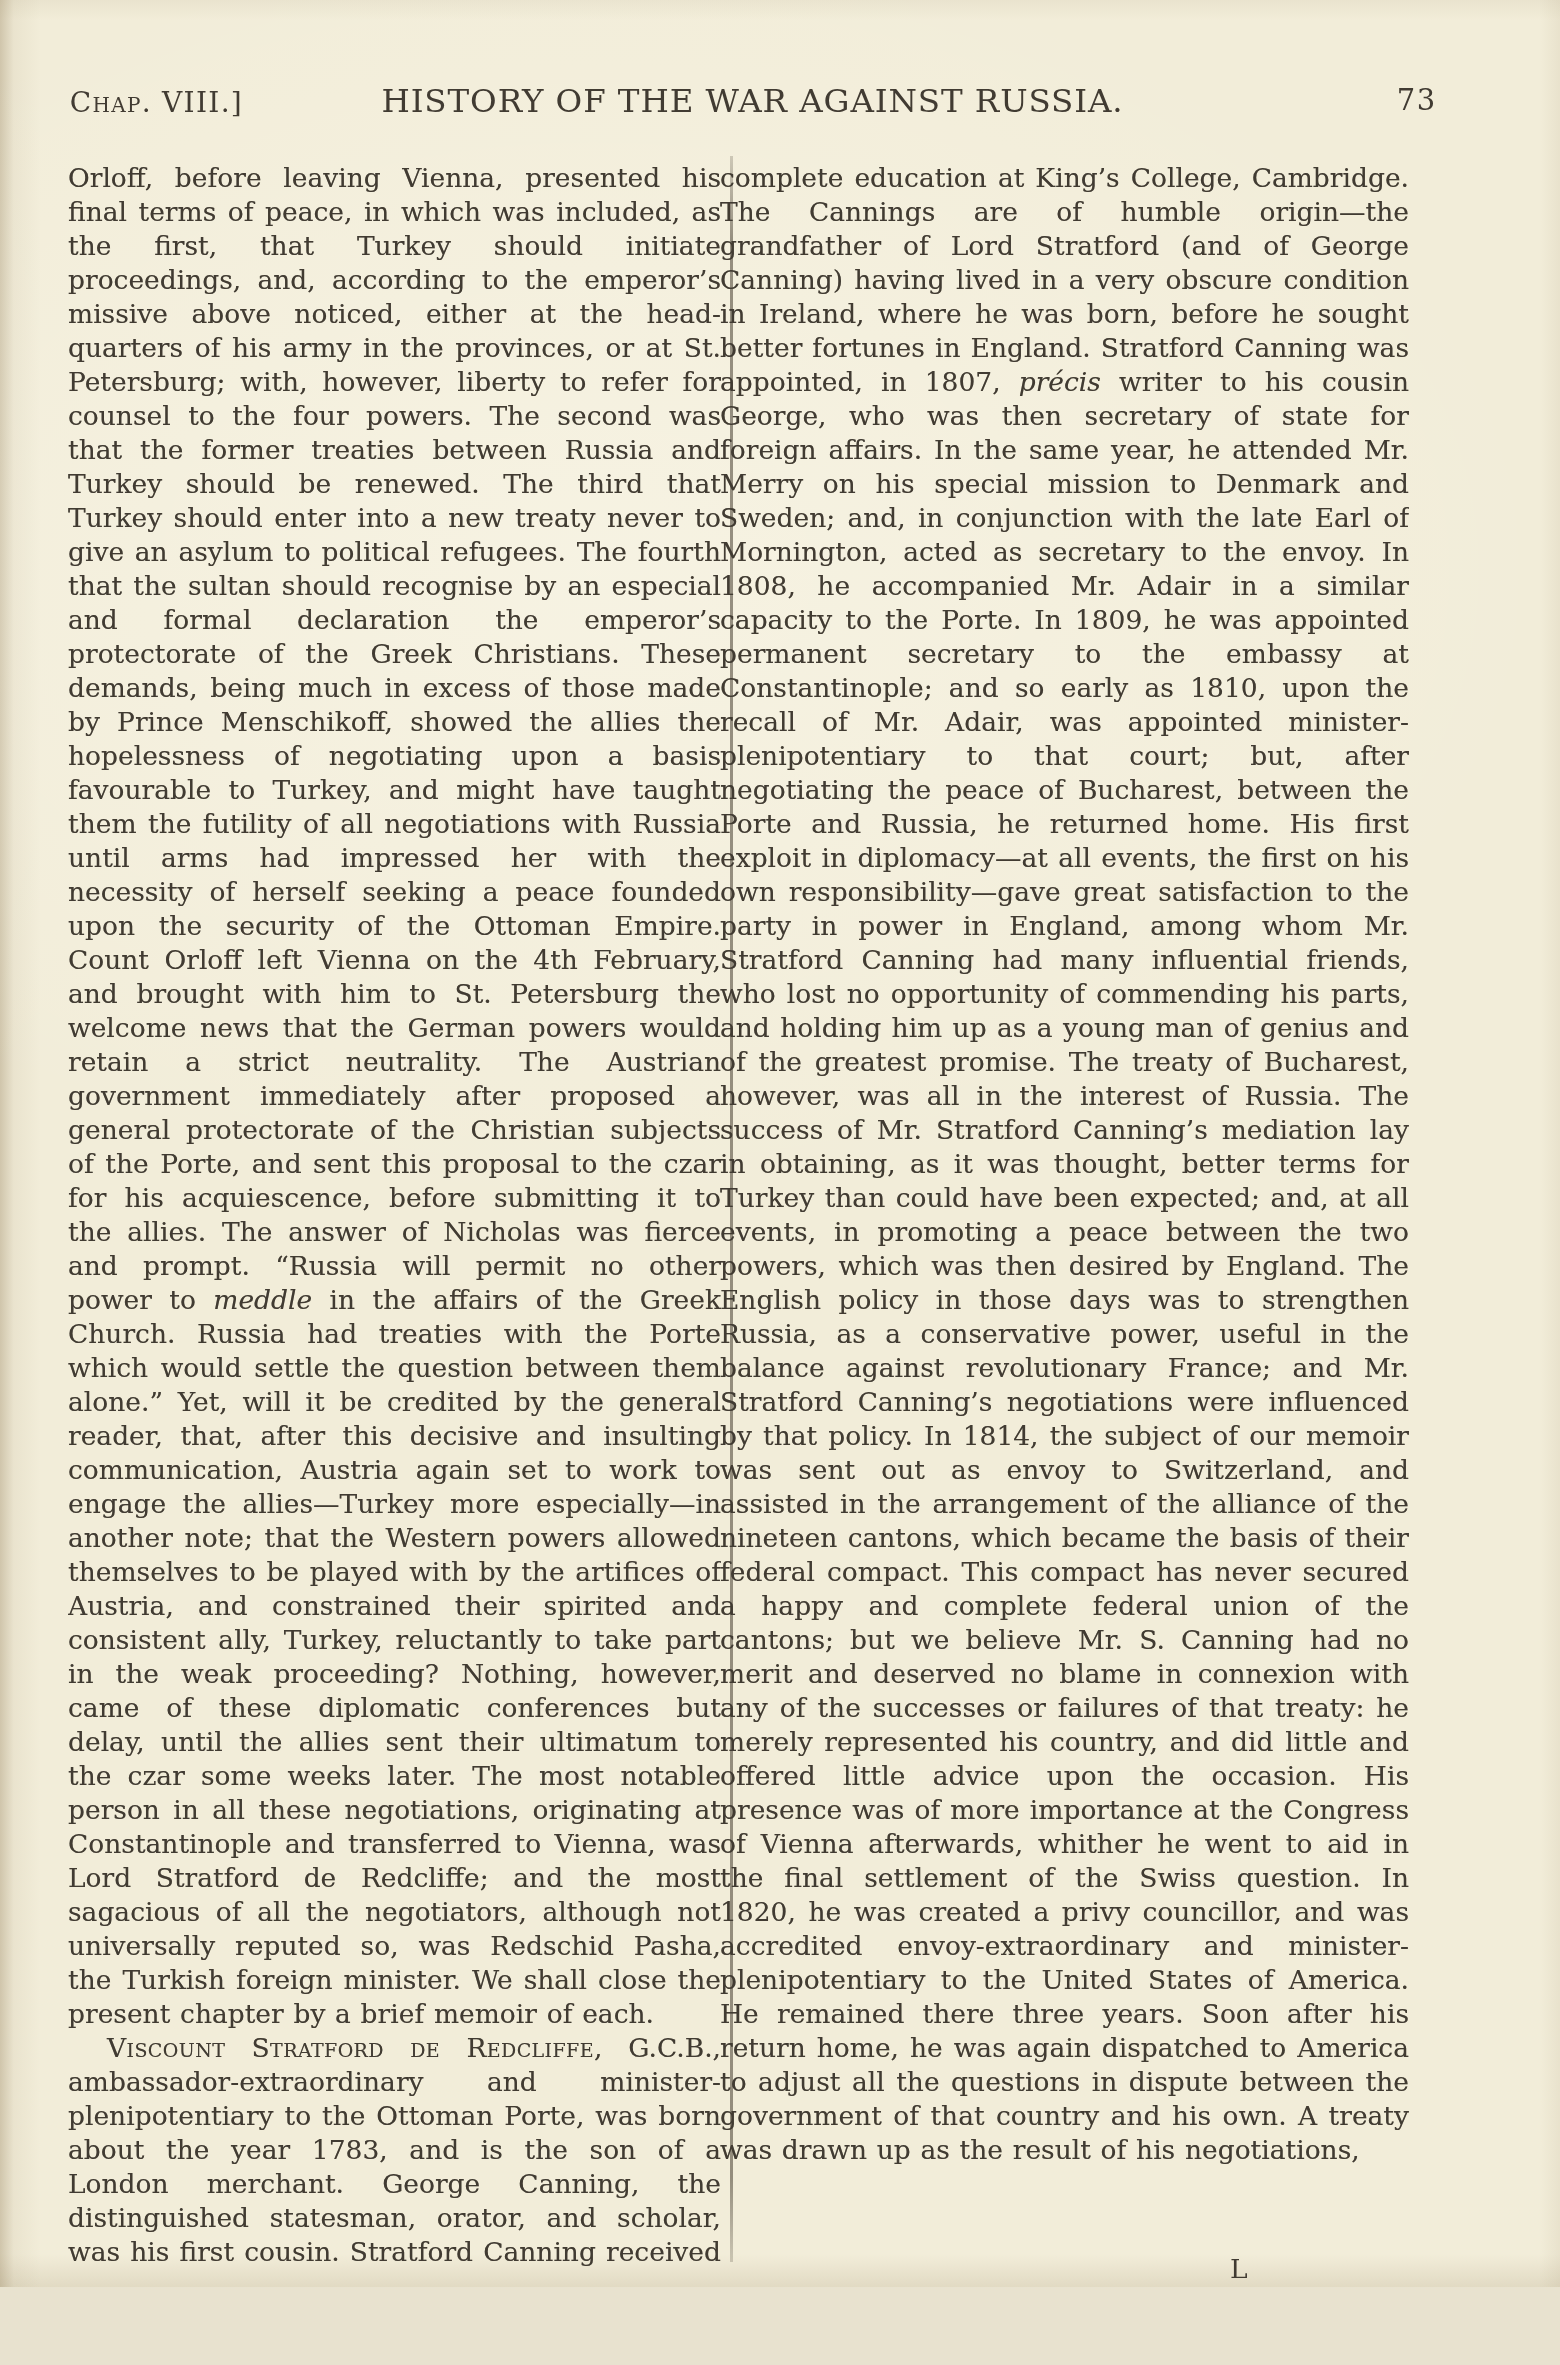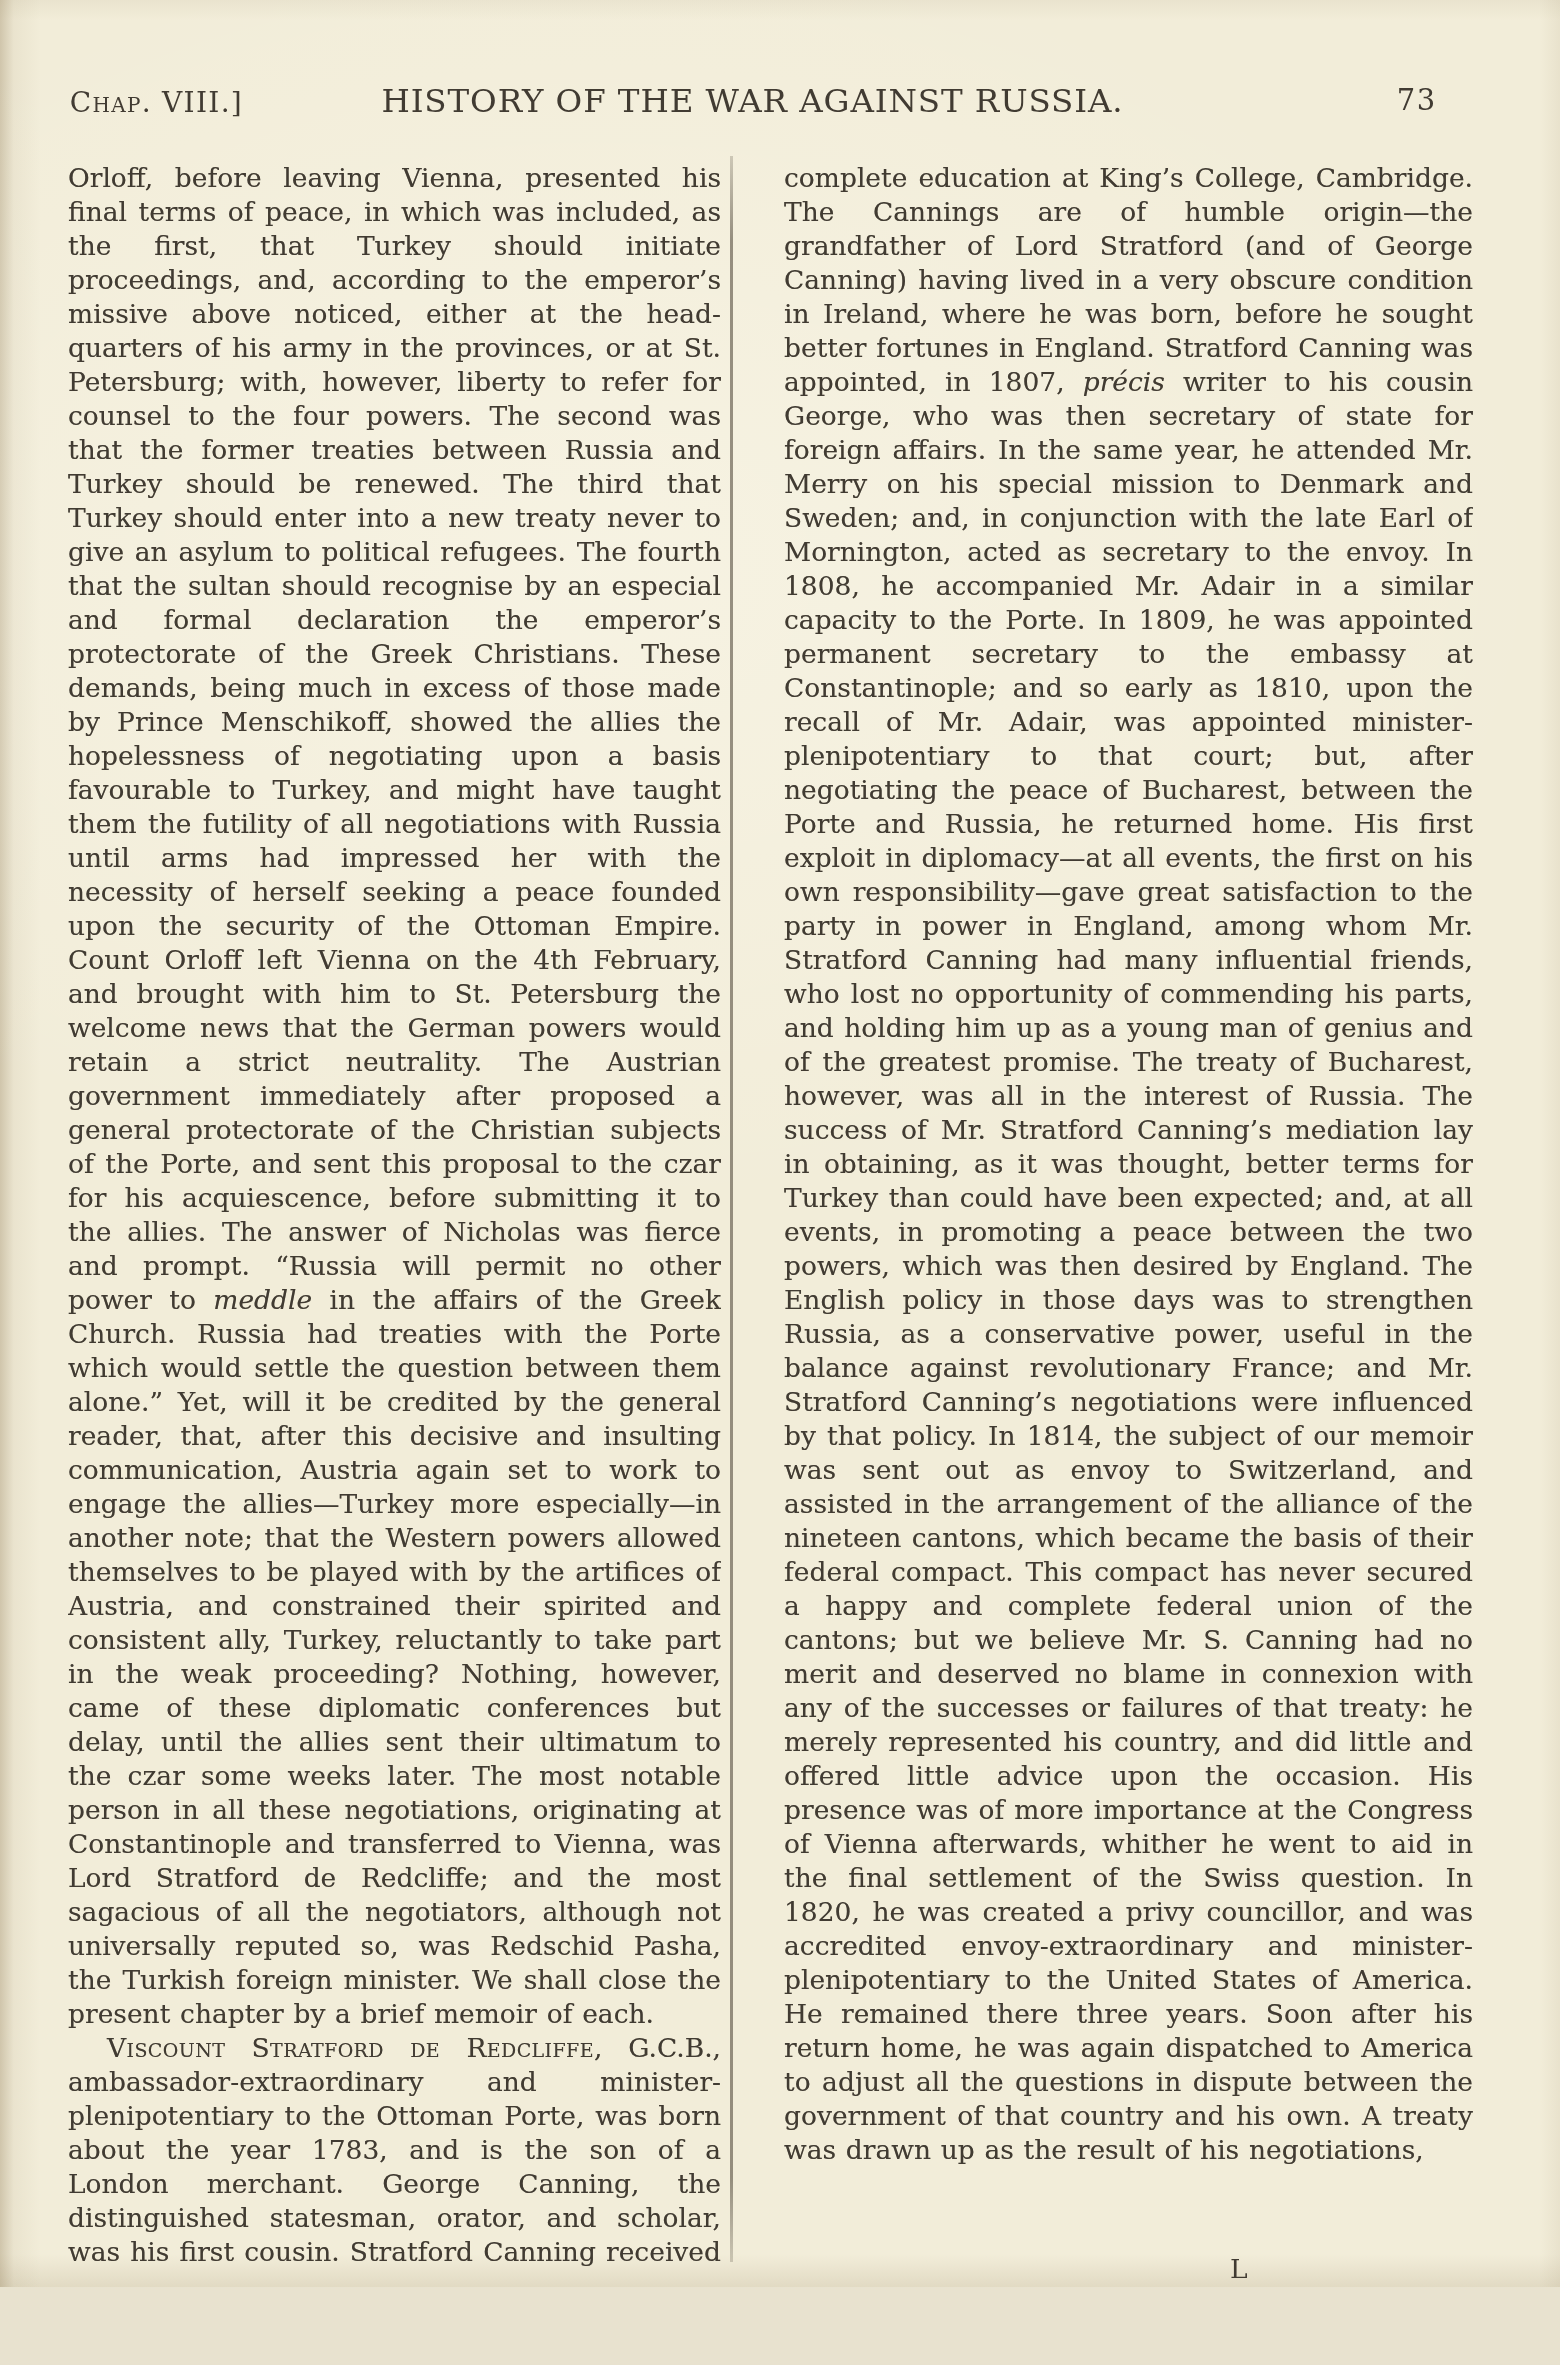--- a/index.html
+++ b/index.html
@@ -56,21 +56,21 @@
     letter-spacing: 1.7px;
   }
   
   .col {
     position: absolute;
     top: 161px;
     height: 2112px;
     overflow: hidden;
   }
   .col-left  { left: 68px;  width: 653px; }
-  .col-right { left: 784px; width: 689px; }
+  .col-right { left: 720px; width: 689px; }
   .divider {
     position: absolute;
     left: 730px;
     top: 156px;
     width: 2.6px;
     height: 2106px;
     background: linear-gradient(to bottom,
        rgba(90,82,68,0.25) 0%, rgba(90,82,68,0.62) 4%,
        rgba(90,82,68,0.62) 96%, rgba(90,82,68,0.25) 100%);
   }

